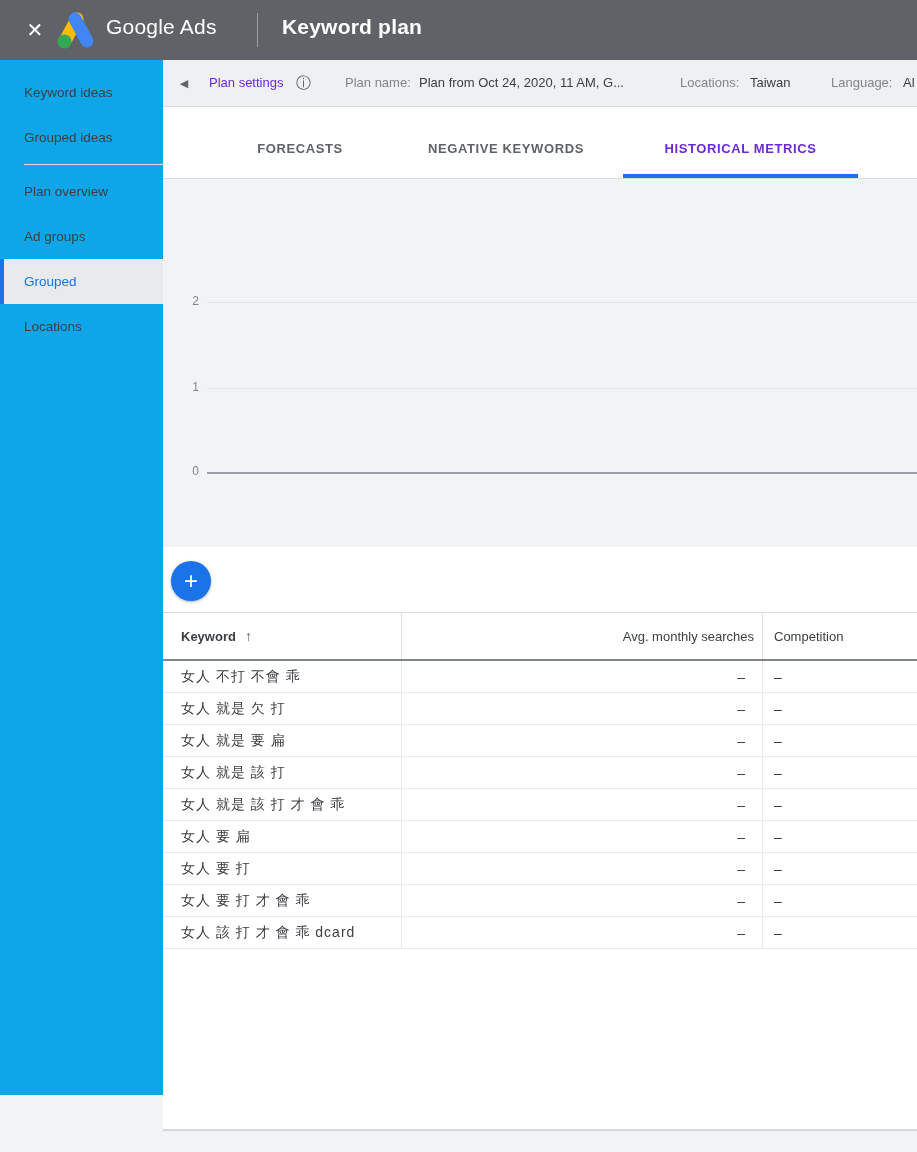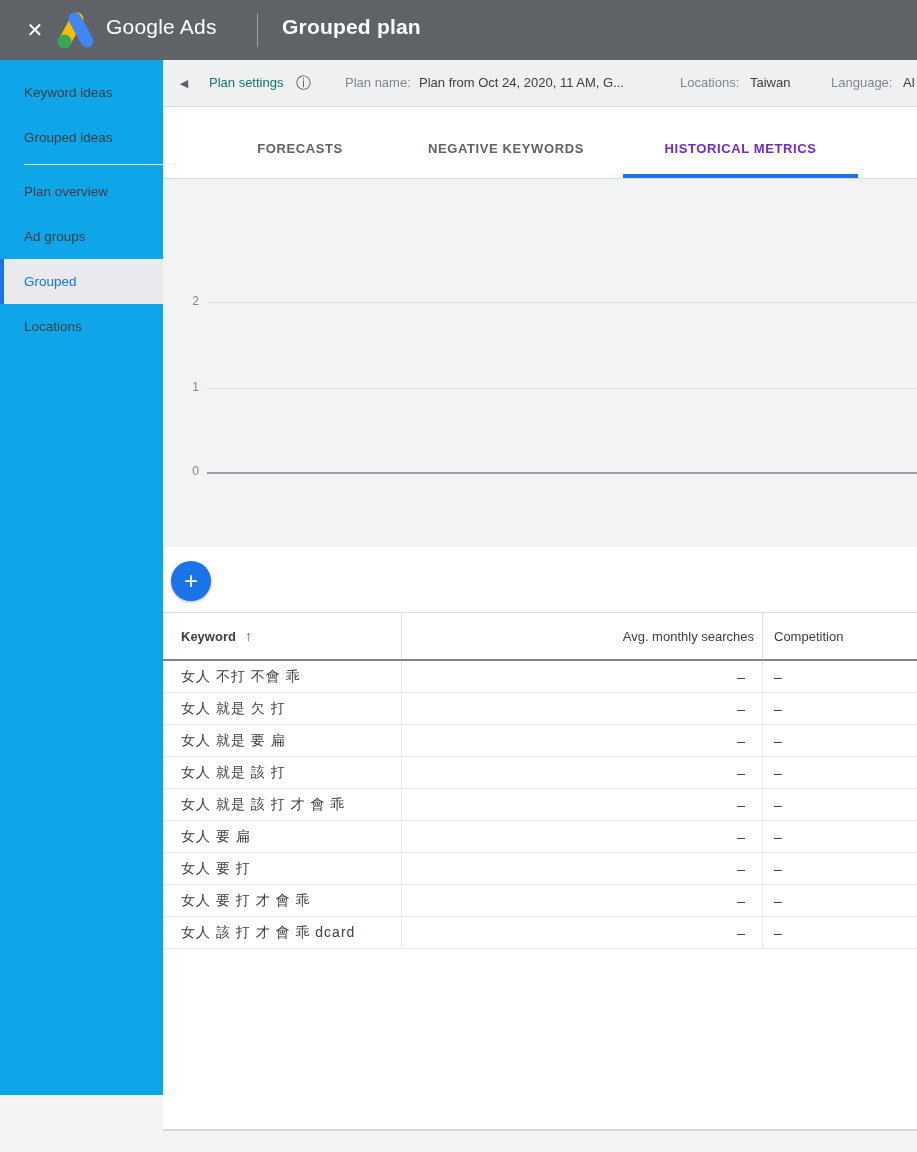--- a/index.html
+++ b/index.html
@@ -24,21 +24,21 @@
   .sb-divider { height:9px; position:relative; }
   .sb-divider::after { content:""; position:absolute; left:24px; right:12px; top:4px; height:1px; background:#dadce0; }
 
   
   .main { position:absolute; left:163px; top:60px; width:754px; height:1071px; background:#fff; border-bottom:2px solid #d6d9dc; }
 
   
   .planbar { position:relative; height:47px; background:#eff0f1; border-bottom:1px solid #dadce0; font-size:13px; }
   .planbar span { position:absolute; top:0; line-height:46px; white-space:nowrap; }
   .pb-back { left:8px; width:26px; text-align:center; color:#5f6368; font-size:11px; cursor:pointer; }
-  .pb-settings { left:46px; color:#0f766e; cursor:pointer; }
+  .pb-settings { left:46px; color:#6d28d9; cursor:pointer; }
   .pb-info { left:133px; color:#5f6368; font-size:15px; cursor:pointer; }
   .pb-label { color:#80868b; }
   .pb-value { color:#3c4043; }
   .pb-planname-label { left:182px; }
   .pb-planname-value { left:256px; }
   .pb-loc-label { left:517px; }
   .pb-loc-value { left:587px; }
   .pb-lang-label { left:668px; }
   .pb-lang-value { left:740px; }
 
@@ -83,21 +83,21 @@
     <div class="hdr-close">✕</div>
     <div class="hdr-logo">
       <svg width="44" height="40" viewBox="0 0 44 40">
         <line x1="11" y1="31" x2="23" y2="9" stroke="#fbbc04" stroke-width="13" stroke-linecap="round"></line>
         <line x1="21" y1="9" x2="33" y2="31" stroke="#4285f4" stroke-width="13" stroke-linecap="round"></line>
         <circle cx="10.5" cy="31.5" r="7" fill="#34a853"></circle>
       </svg>
     </div>
     <div class="hdr-brand">Google Ads</div>
     <div class="hdr-divider"></div>
-    <div class="hdr-title">Grouped plan</div>
+    <div class="hdr-title">Keyword plan</div>
   </div>
 
   <div class="sidebar">
     <div class="sb-thumb"></div>
     <div class="sb-item">
         <span>Keyword ideas</span>
       </div>
     <div class="sb-item">
         <span>Grouped ideas</span>
       </div>

